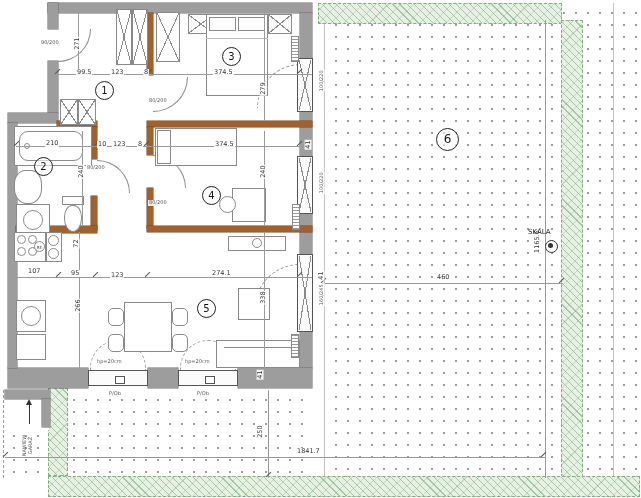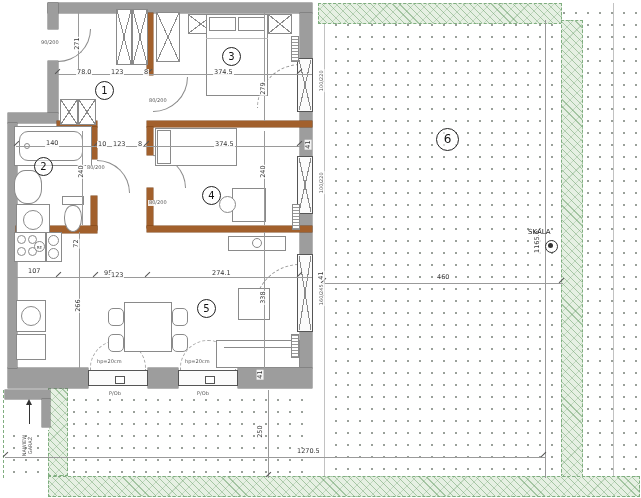--- a/index.html
+++ b/index.html
@@ -189,44 +189,44 @@
   <div class="tick" style="left:92px;top:274px;"></div>
   <div class="tick" style="left:144px;top:274px;"></div>
   <div class="tick" style="left:296px;top:274px;"></div>
   <div class="tick" style="left:320px;top:280px;"></div>
   <div class="tick" style="left:558px;top:280px;"></div>
   <div class="tick" style="left:540px;top:454px;"></div>
   <div class="tick" style="left:2px;top:454px;"></div>
   <div class="tick" style="left:265px;top:474px;"></div>
 
   <div class="dlab v" style="left:70px;top:40px;">271</div>
-  <div class="dlab" style="left:76px;top:69px;">78.0</div>
+  <div class="dlab" style="left:76px;top:69px;">99.5</div>
   <div class="dlab" style="left:110px;top:69px;">123</div>
   <div class="dlab" style="left:143px;top:69px;">8</div>
   <div class="dlab" style="left:213px;top:69px;">374.5</div>
   <div class="dlab v" style="left:256px;top:85px;">279</div>
   <div class="dlab" style="left:97px;top:141px;">10</div>
   <div class="dlab" style="left:112px;top:141px;">123</div>
   <div class="dlab" style="left:137px;top:141px;">8</div>
   <div class="dlab" style="left:214px;top:141px;">374.5</div>
   <div class="dlab v" style="left:303px;top:141px;">41</div>
-  <div class="dlab" style="left:45px;top:140px;">140</div>
+  <div class="dlab" style="left:45px;top:140px;">210</div>
   <div class="dlab v" style="left:74px;top:168px;">240</div>
   <div class="dlab v" style="left:256px;top:168px;">240</div>
   <div class="dlab v" style="left:71px;top:240px;">72</div>
   <div class="dlab v" style="left:71px;top:302px;">266</div>
   <div class="dlab" style="left:27px;top:268px;">107</div>
-  <div class="dlab" style="left:70px;top:270px;margin-left:33px;">95</div>
+  <div class="dlab" style="left:70px;top:270px;">95</div>
   <div class="dlab" style="left:110px;top:272px;">123</div>
   <div class="dlab" style="left:211px;top:270px;">274.1</div>
   <div class="dlab v" style="left:256px;top:294px;">338</div>
   <div class="dlab v" style="left:316px;top:272px;">41</div>
   <div class="dlab v" style="left:255px;top:371px;">41</div>
   <div class="dlab v" style="left:253px;top:428px;">250</div>
-  <div class="dlab" style="left:296px;top:448px;">1270.5</div>
+  <div class="dlab" style="left:296px;top:448px;">1841.7</div>
   <div class="dlab" style="left:436px;top:274px;">460</div>
   <div class="dlab v" style="left:525px;top:238px;">1165.5</div>
 
   <div class="dlab tiny" style="left:40px;top:40px;">90/200</div>
   <div class="dlab tiny v" style="left:310px;top:78px;">100/220</div>
   <div class="dlab tiny v" style="left:310px;top:180px;">100/220</div>
   <div class="dlab tiny v" style="left:310px;top:292px;">160/245</div>
   <div class="dlab tiny" style="left:148px;top:98px;">80/200</div>
   <div class="dlab tiny" style="left:86px;top:165px;">80/200</div>
   <div class="dlab tiny" style="left:148px;top:200px;">80/200</div>

